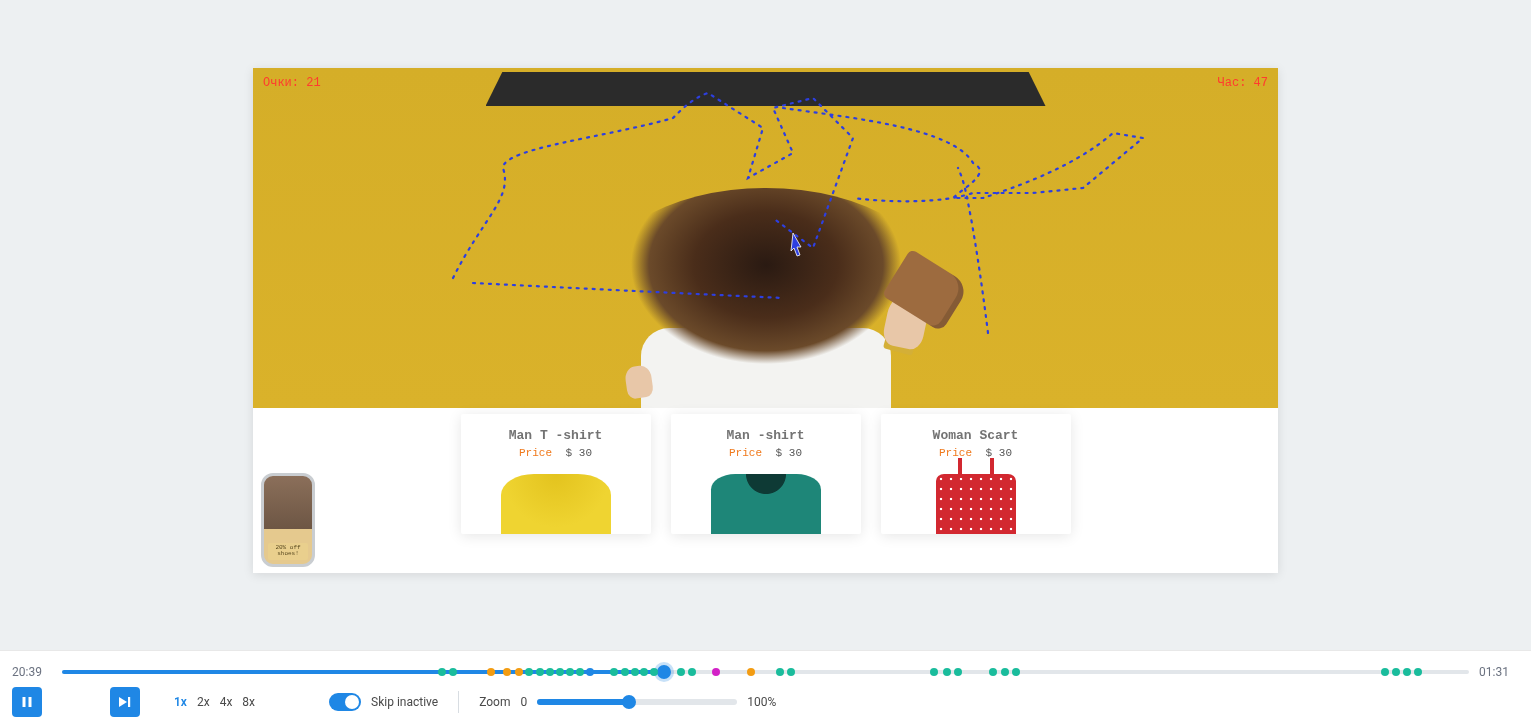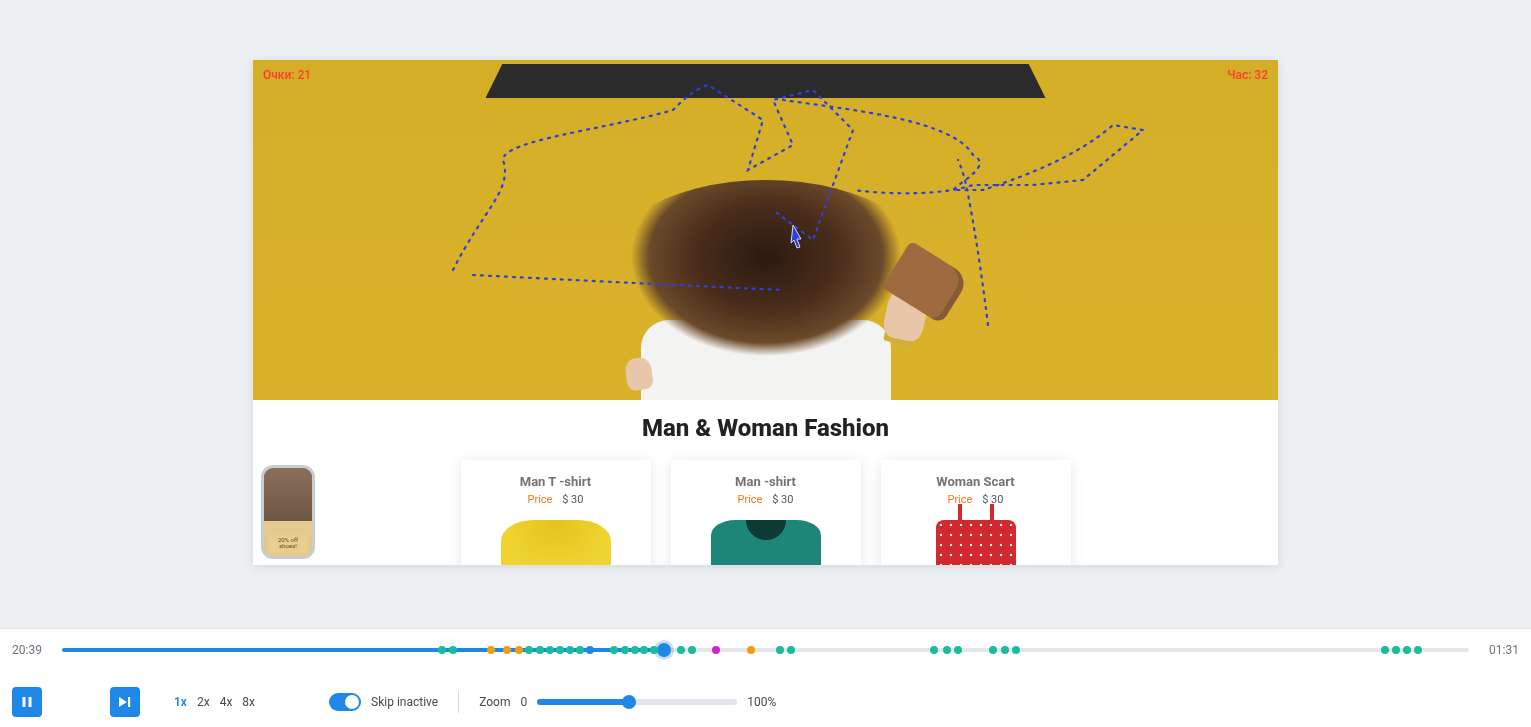--- a/index.html
+++ b/index.html
@@ -6,25 +6,26 @@
 body {
   font-family: -apple-system, BlinkMacSystemFont, "Segoe UI", Roboto, Arial, sans-serif;
   background: #edf0f2;
   width: 1531px;
   height: 727px;
   overflow: hidden;
   position: relative;
 }
 .viewport-area {
   position: absolute;
-  top: 0; left: 0; right: 0;
+  top: 8px; left: 0; right: 0;
   height: 620px;
   display: flex;
   justify-content: center;
   align-items: flex-start;
+  font-family: Liberation Mono, monospace;
 }
 .session-frame {
   width: 1025px;
   height: 505px;
   margin-top: 60px;
   background: #fff;
   position: relative;
   overflow: hidden;
   box-shadow: 0 2px 10px rgba(0,0,0,.1);
 }
@@ -205,21 +206,21 @@
 .timeline-row {
   display:flex;
   align-items:center;
   gap:10px;
 }
 .time-label {
   font-size:12px;
   color:#6b7280;
   width: 40px;
 }
-.time-label.right { text-align:right; }
+.time-label.right { }
 .timeline {
   position:relative;
   flex:1;
   height: 18px;
 }
 .track-bg {
   position:absolute; left:0; right:0; top:50%;
   transform:translateY(-50%);
   height:4px;
   background:#e2e6ea;
@@ -248,21 +249,21 @@
 }
 .ev-teal { background:#1abc9c; }
 .ev-orange { background:#f39c12; }
 .ev-blue { background:#1f87e5; }
 .ev-magenta { background:#d321c7; }
 
 .controls-row {
   display:flex;
   align-items:center;
   gap:14px;
-  margin-top: 28px;
+  margin-top: 6px;
 }
 .btn-icon {
   width:30px; height:30px;
   border-radius:4px;
   background:#1f87e5;
   display:flex;
   align-items:center;
   justify-content:center;
   cursor:pointer;
   color:#fff;
@@ -319,21 +320,21 @@
 </head>
 <body>
 
 <div class="viewport-area">
   <div class="session-frame">
 
     <div class="hero">
       <div class="hero-yellow"></div>
       <div class="hero-top-dark"></div>
       <span class="overlay-label-left">Очки: 21</span>
-      <span class="overlay-label-right">Час: 32</span>
+      <span class="overlay-label-right">Час: 47</span>
 
       <div class="woman">
         <div class="torso"></div>
         <div class="hair"></div>
         <div class="hand-left"></div>
         <div class="bracelet"></div>
         <div class="hand-right"></div>
         <div class="wallet"></div>
       </div>
 
@@ -341,21 +342,20 @@
         <g fill="none" stroke="#2d3fe0" stroke-width="2.2" stroke-dasharray="2 6" stroke-linecap="round">
           <path d="M200 210 C230 150 260 130 250 100 C250 80 350 70 420 50 C430 40 440 30 455 25 L510 60 L495 110 L540 85 L520 40 L560 30 L600 70 L560 180 L520 150"></path>
           <path d="M530 40 C600 50 700 60 720 95 C740 105 710 120 700 130 L730 130 C760 120 820 100 860 65 L890 70 L830 120 L780 125 L720 125 C690 135 640 135 600 130"></path>
           <path d="M220 215 C320 220 420 225 530 230"></path>
           <path d="M735 265 C730 225 725 190 718 150 C714 130 712 115 705 100"></path>
         </g>
         <path d="M540 165 l8 14 l-4 0 l3 8 l-3 1 l-3 -8 l-3 3 z" fill="#2d3fe0" stroke="#fff" stroke-width="0.8"></path>
       </svg>
     </div>
 
-    <h2 class="section-title">Man &amp; Woman Fashion</h2>
 
     <div class="cards-row">
       <div class="card">
         <div class="card-title">Man T -shirt</div>
         <div class="card-price-row">
           <span class="card-price-label">Price</span>
           <span class="card-price-val">$ 30</span>
         </div>
         <div class="prod-img tee-yellow"></div>
       </div>

